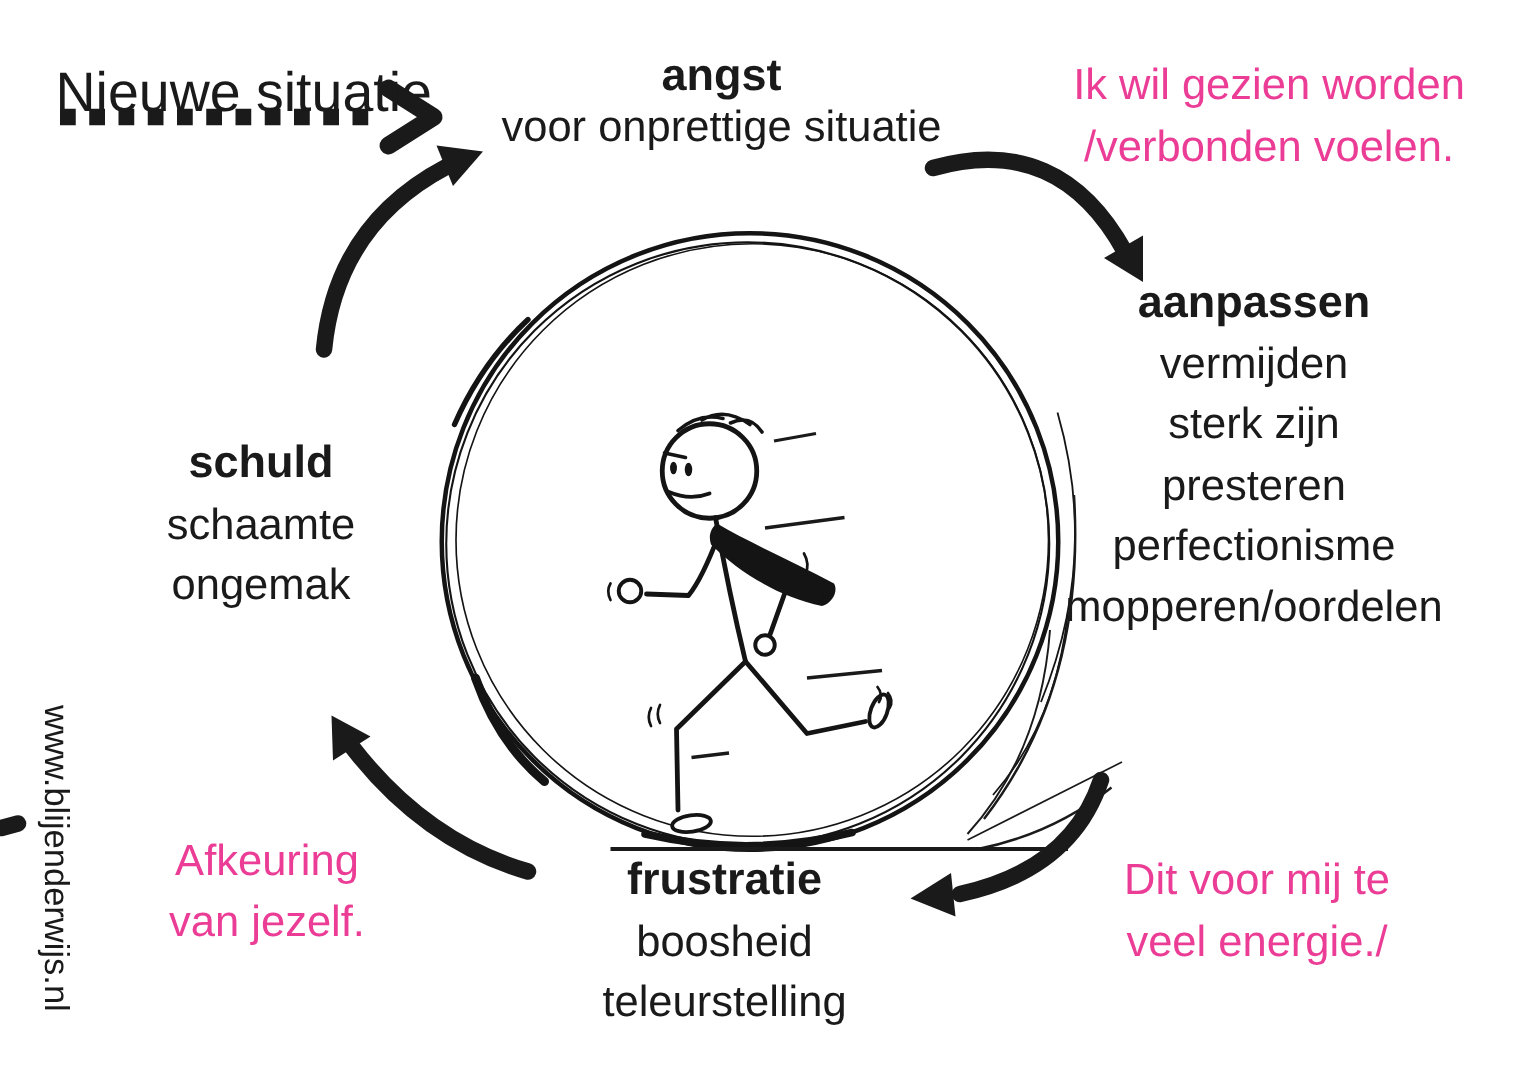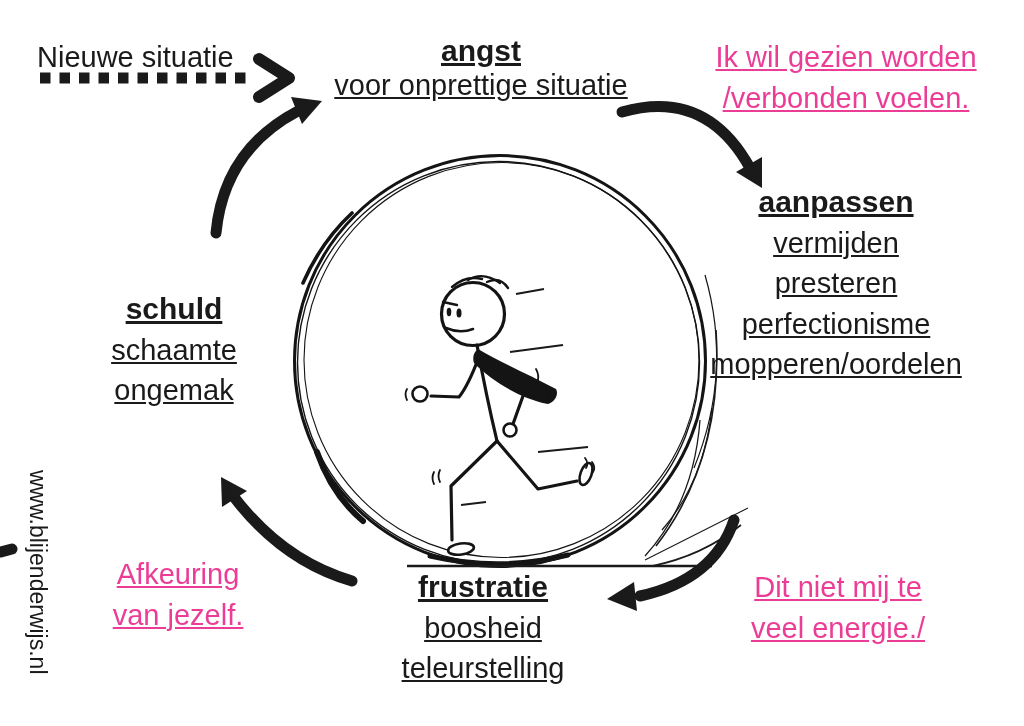--- a/index.html
+++ b/index.html
@@ -6,24 +6,24 @@
   #canvas{
     position:relative;
     width:1024px;height:726px;
     background:#ffffff;
     overflow:hidden;
     font-family:"Liberation Sans", sans-serif;
     color:#1a1a1a;
   }
   #artwork{position:absolute;left:0;top:0;width:1024px;height:726px;}
   .block{position:absolute;text-align:center;transform:translateX(-50%);white-space:nowrap;}
-  .line{font-size:29px;line-height:40.5px;color:#1a1a1a;text-decoration:underline;}
+  .line{font-size:29px;line-height:40.5px;color:#1a1a1a;}
   .line.bold{font-weight:700;font-size:30px;}
   .pink .line{color:#EB3D96;}
-  #nieuwe-situatie{position:absolute;left:37px;top:41px;font-size:29px;white-space:nowrap;}
+  #nieuwe-situatie{position:absolute;left:37px;top:41px;font-size:37px;white-space:nowrap;}
   #angst-block{left:481px;top:33px;}
   #angst-block .line{line-height:35px;}
   #aanpassen-block{left:836px;top:182px;}
   #schuld-block{left:174px;top:289px;}
   #frustratie-block{left:483px;top:567px;}
   #note-top-right{left:846px;top:37px;}
   #note-bottom-right{left:838px;top:567px;}
   #note-bottom-left{left:178px;top:554px;}
   #watermark{
     position:absolute;left:50px;top:470px;width:230px;
@@ -121,20 +121,21 @@
   <div id="nieuwe-situatie">Nieuwe situatie</div>
 
   <div id="angst-block" class="block">
     <div class="line bold">angst</div>
     <div class="line">voor onprettige situatie</div>
   </div>
 
   <div id="aanpassen-block" class="block">
     <div class="line bold">aanpassen</div>
     <div class="line">vermijden</div>
+    <div class="line">sterk zijn</div>
     <div class="line">presteren</div>
     <div class="line">perfectionisme</div>
     <div class="line">mopperen/oordelen</div>
   </div>
 
   <div id="schuld-block" class="block">
     <div class="line bold">schuld</div>
     <div class="line">schaamte</div>
     <div class="line">ongemak</div>
   </div>
@@ -144,21 +145,21 @@
     <div class="line">boosheid</div>
     <div class="line">teleurstelling</div>
   </div>
 
   <div id="note-top-right" class="block pink">
     <div class="line">Ik wil gezien worden</div>
     <div class="line">/verbonden voelen.</div>
   </div>
 
   <div id="note-bottom-right" class="block pink">
-    <div class="line">Dit niet mij te</div>
+    <div class="line">Dit voor mij te</div>
     <div class="line">veel energie./</div>
   </div>
 
   <div id="note-bottom-left" class="block pink">
     <div class="line">Afkeuring</div>
     <div class="line">van jezelf.</div>
   </div>
 
   <div id="watermark">www.blijenderwijs.nl</div>
 

